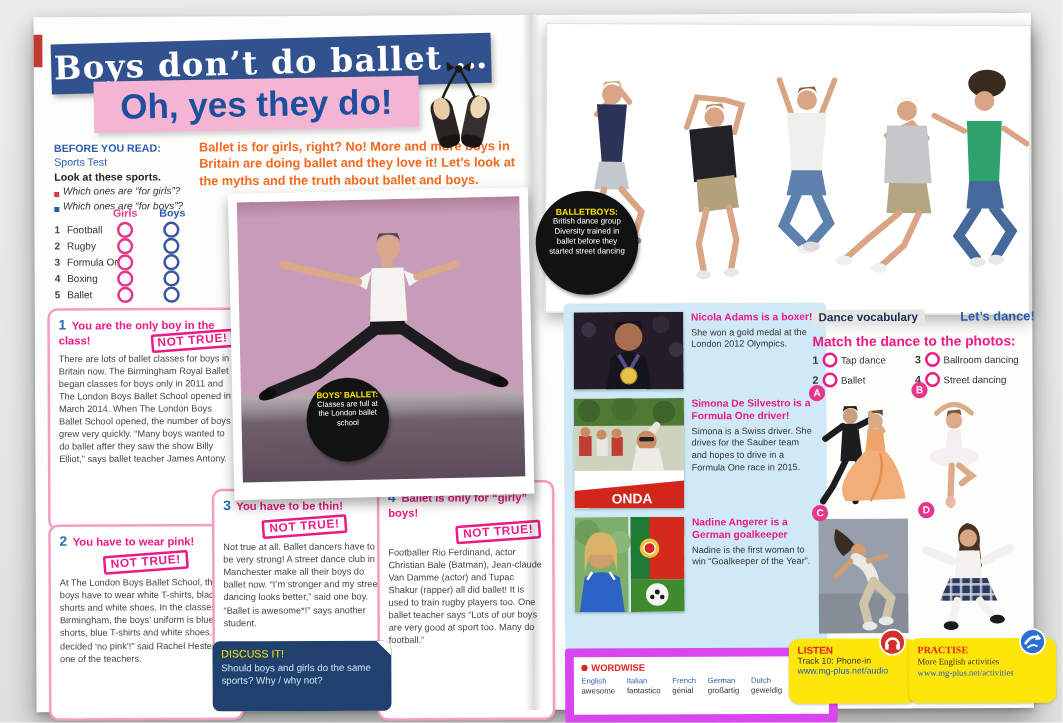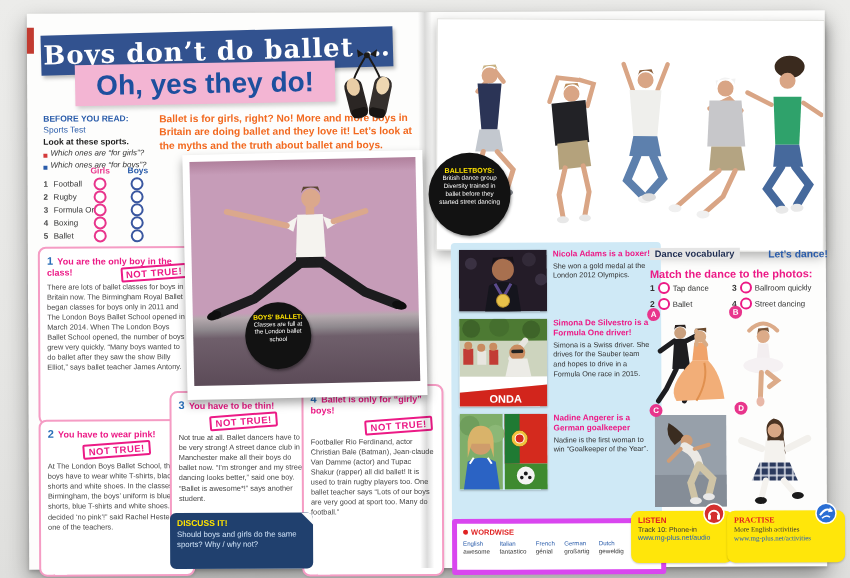--- a/index.html
+++ b/index.html
@@ -59,21 +59,21 @@
   .stamp{display:inline-block;color:#ec1a86;border:2px solid #ec1a86;border-radius:2px;
     font-weight:bold;font-size:9.5px;letter-spacing:.5px;padding:0 3px;background:rgba(255,255,255,.9);
     transform:rotate(-4deg);}
   .stamp-abs{position:absolute;right:5px;top:17px;}
   .stamp-center{display:block;width:58px;margin:2px auto;text-align:center;}
   .stamp-right{display:block;width:58px;margin:2px 2px 2px auto;text-align:center;}
   .myth-body{font-size:7.4px;color:#454545;line-height:1.36;margin-top:4px;}
   
   .discuss{left:141px;top:500px;width:129px;height:46px;background:#20406e;border-radius:6px;padding:5px 7px;overflow:hidden;}
   .discuss::after{content:"";position:absolute;top:0;right:0;border-style:solid;border-width:0 12px 12px 0;border-color:transparent #fdfdfc transparent transparent;}
-  .discuss .h{color:#ffe400;font-weight:bold;font-size:8.5px;}
+  .discuss .h{color:#ffe400;font-weight:normal;font-size:8.5px;}
   .discuss .t{color:#cfe2f7;font-size:7.8px;line-height:1.3;margin-top:2px;}
   
   .polaroid{left:157px;top:140px;width:226px;height:224px;background:#fff;padding:7px 7px 14px 7px;
     box-shadow:0 5px 10px rgba(0,0,0,.35);transform:rotate(-1deg);z-index:2;}
   .photo-inner{position:relative;width:100%;height:100%;overflow:hidden;
     background:linear-gradient(180deg,#b0809c 0%,#c69cb8 6%,#c69cb8 68%,#b5a9ae 70%,#8f898e 75%,#6f5f6b 79%,#5c4b58 100%);}
   .badge{border-radius:50%;background:#121212;color:#fff;text-align:center;box-shadow:1px 2px 3px rgba(0,0,0,.4);}
   .badge .bt{color:#ffe400;font-weight:bold;}
   .badge-boys{position:absolute;left:52px;top:142px;width:66px;height:66px;padding-top:1px;}
   .badge-boys .bt{font-size:6.6px;margin-top:10px;}
@@ -97,21 +97,21 @@
   .lets{color:#2a5caa;font-weight:bold;font-size:10.3px;}
   .dv-match{left:622px;top:257px;color:#ec1a86;font-weight:bold;font-size:11px;}
   .dv-opts{left:622px;top:271px;width:180px;display:grid;grid-template-columns:82px 98px;row-gap:4px;}
   .opt{display:flex;align-items:center;gap:3px;font-size:7.8px;color:#333;}
   .opt .n{font-weight:bold;font-size:8.5px;}
   .opt .c{width:8px;height:8px;border:2px solid #ec1a86;border-radius:50%;background:#fff;flex:none;}
   .plabel{width:13px;height:13px;border-radius:50%;background:#e8358c;color:#fff;font-weight:bold;
     font-size:8px;display:flex;align-items:center;justify-content:center;z-index:3;}
   .dphoto{overflow:hidden;}
   
-  .ww{left:423px;top:507px;width:192px;height:38px;background:#fff;border:5px solid #d946ef;border-radius:3px;padding:4px 6px;overflow:hidden;}
+  .ww{left:423px;top:507px;width:192px;height:38px;background:#fff;border:7px solid #d946ef;border-radius:3px;padding:4px 6px;overflow:hidden;}
   .ww-head{color:#e02222;font-weight:bold;font-size:7.5px;display:flex;align-items:center;gap:3px;}
   .ww-dot{width:5px;height:5px;border-radius:50%;background:#e02222;}
   .ww-row{display:flex;justify-content:space-between;margin-top:3px;}
   .ww-entry{text-align:left;}
   .ww-lang{color:#2a5caa;font-size:6.1px;}
   .ww-word{color:#333;font-size:6.3px;margin-top:1px;}
   
   .ybox{background:#ffe60a;border-radius:8px;padding:5px 7px;box-shadow:0 1px 2px rgba(0,0,0,.2);overflow:visible;}
   .listen{left:602px;top:500px;width:88px;height:42px;}
   .practise{left:698px;top:500px;width:104px;height:42px;font-family:Liberation Serif, serif;}
@@ -424,21 +424,21 @@
 
   <div class="abs dv-opts">
     <div class="opt">
       <span class="n">1</span>
       <span class="c"></span>
       <span>Tap dance</span>
     </div>
     <div class="opt">
       <span class="n">3</span>
       <span class="c"></span>
-      <span>Ballroom quickly</span>
+      <span>Ballroom dancing</span>
     </div>
     <div class="opt">
       <span class="n">2</span>
       <span class="c"></span>
       <span>Ballet</span>
     </div>
     <div class="opt">
       <span class="n">4</span>
       <span class="c"></span>
       <span>Street dancing</span>

